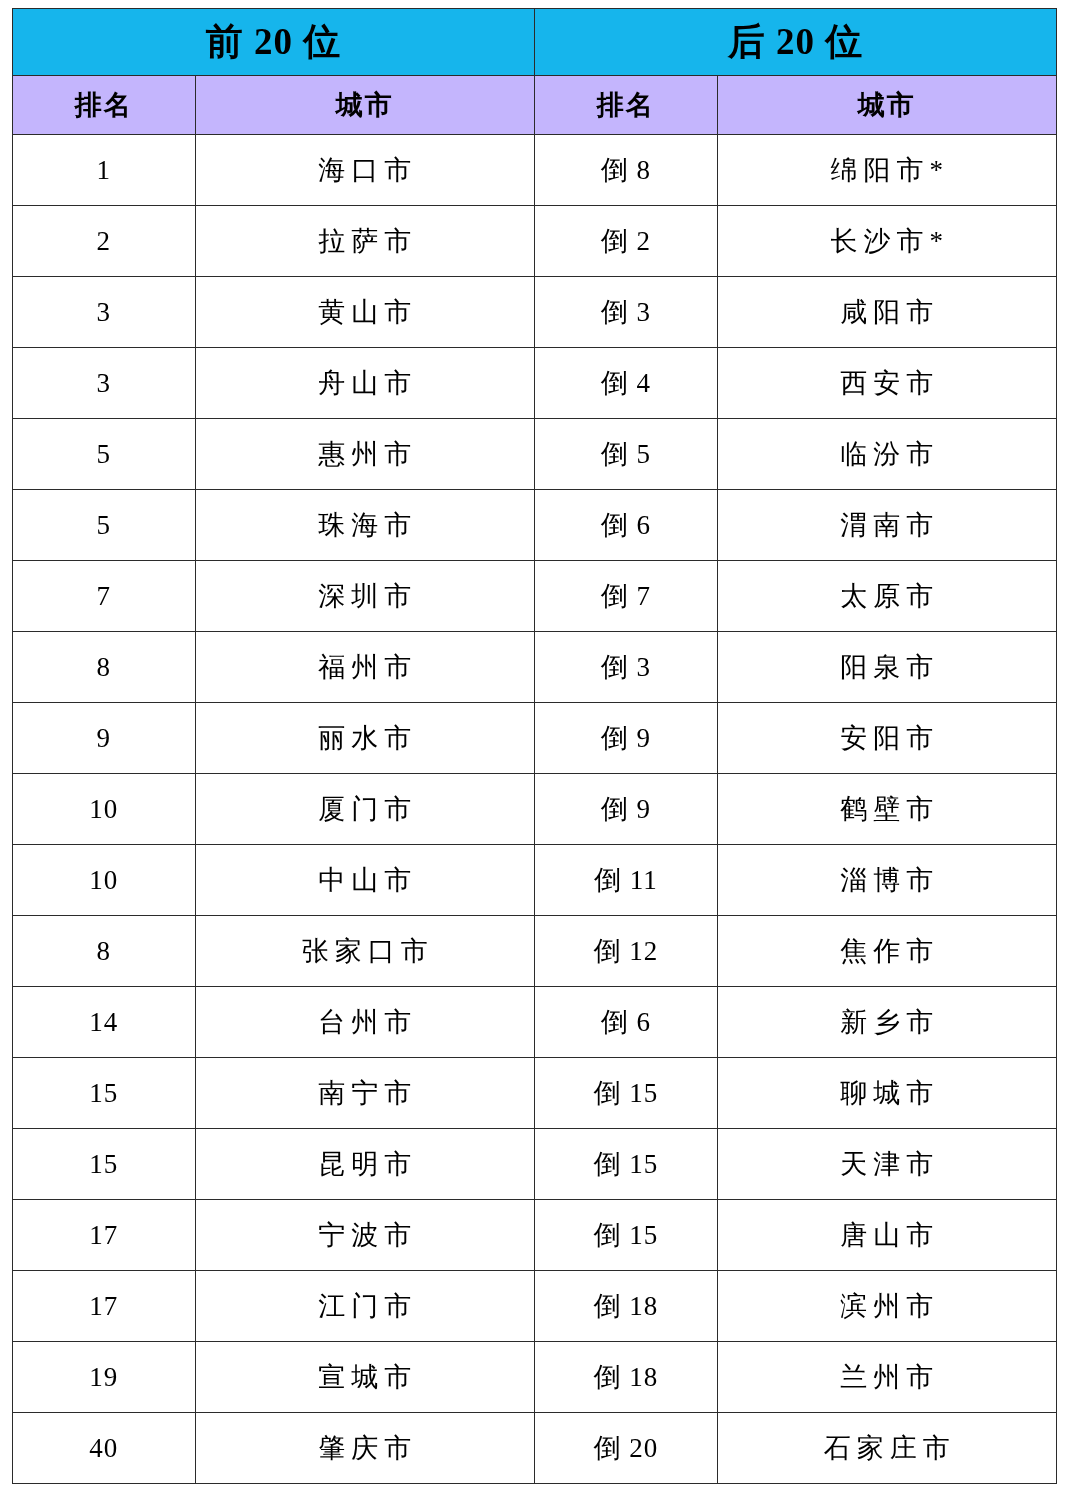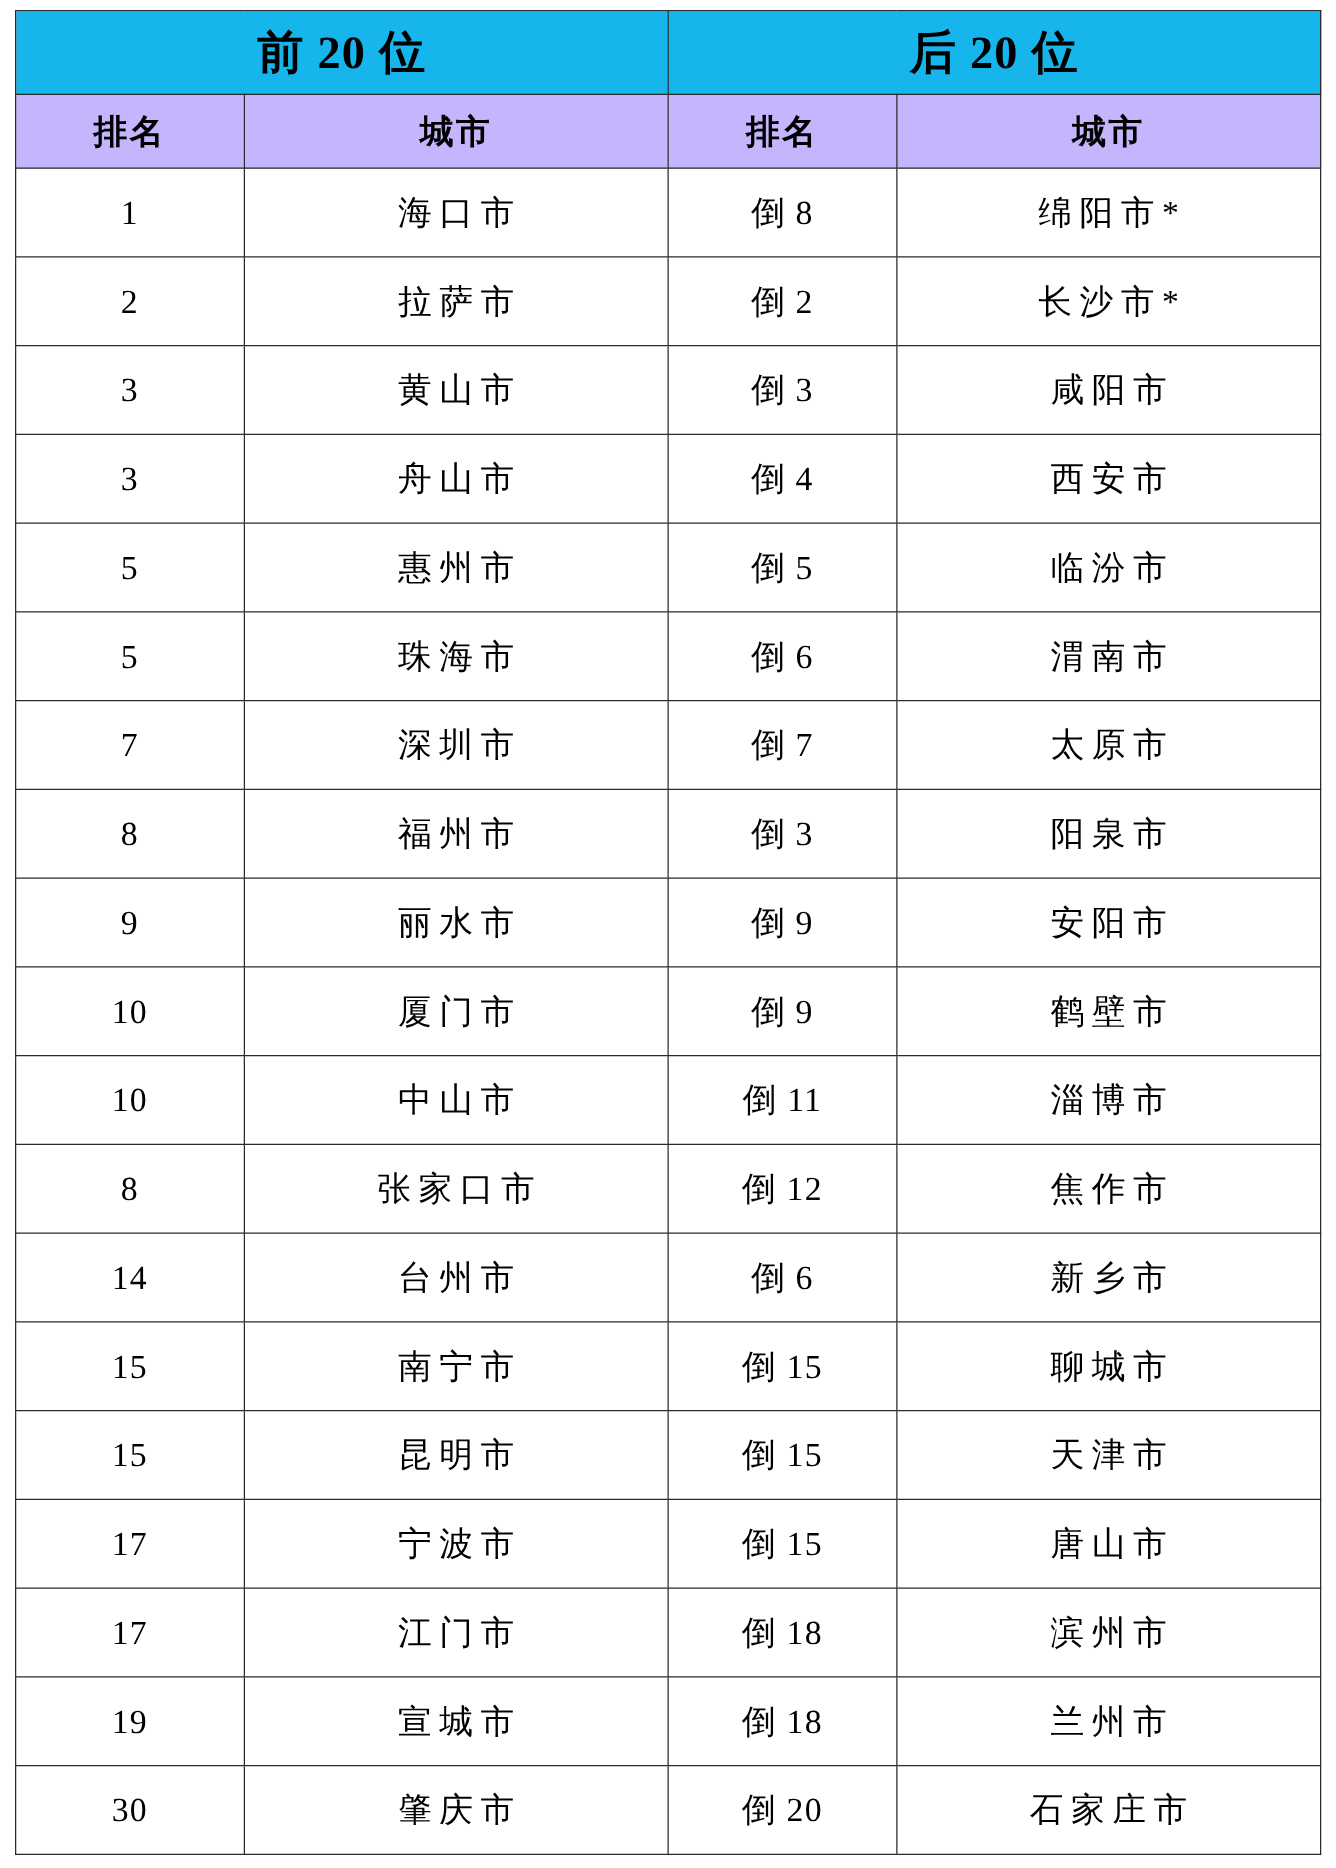--- a/index.html
+++ b/index.html
@@ -193,20 +193,20 @@
         <td class="rank-cell">倒 18</td>
         <td class="city-cell">滨州市</td>
       </tr>
       <tr>
         <td class="rank-cell">19</td>
         <td class="city-cell">宣城市</td>
         <td class="rank-cell">倒 18</td>
         <td class="city-cell">兰州市</td>
       </tr>
       <tr>
-        <td class="rank-cell">30</td>
+        <td class="rank-cell">40</td>
         <td class="city-cell">肇庆市</td>
         <td class="rank-cell">倒 20</td>
         <td class="city-cell">石家庄市</td>
       </tr>
     </tbody>
   </table>
 </div>
 
 </body></html>

